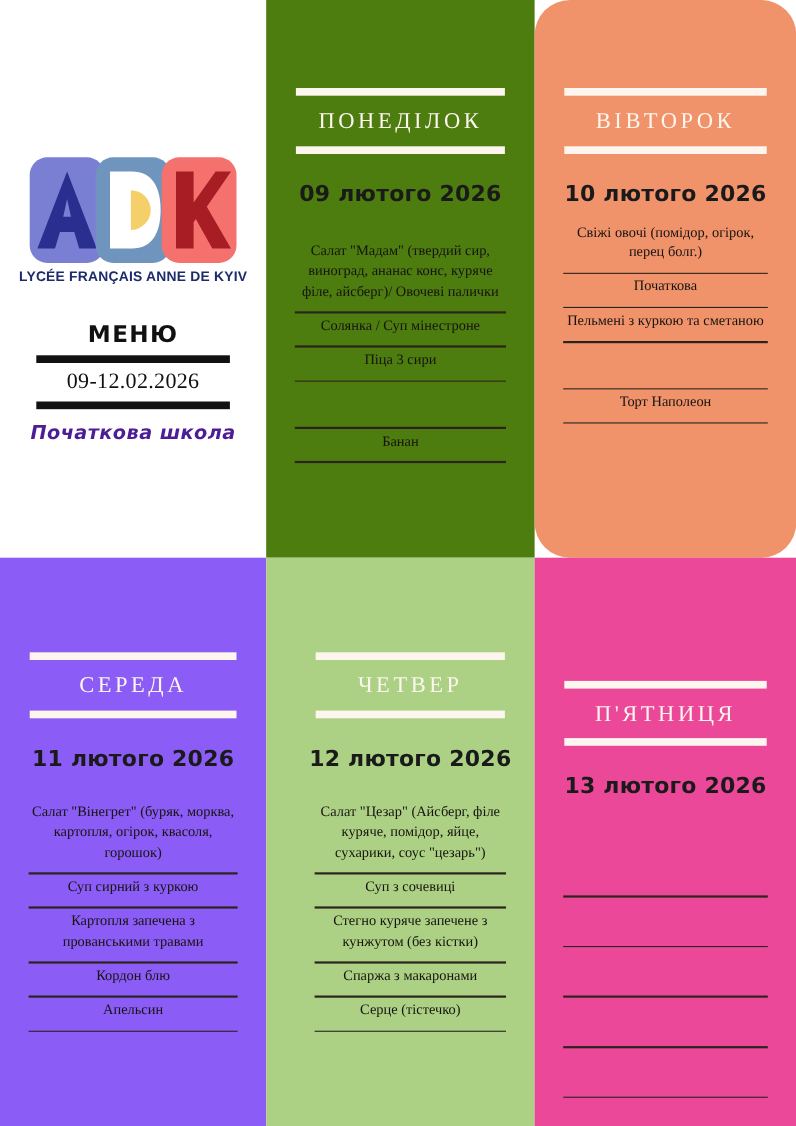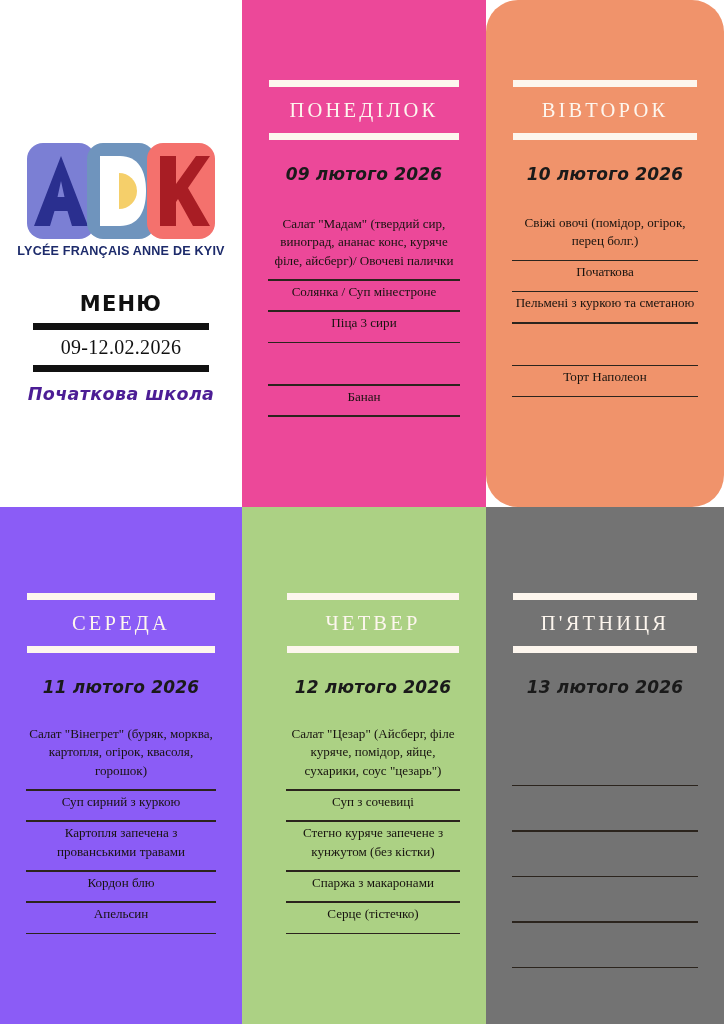--- a/index.html
+++ b/index.html
@@ -34,44 +34,44 @@
   .menu-word{font-family:"DejaVu Sans",sans-serif;font-weight:bold;font-size:21px;
     letter-spacing:1.2px;color:#111;line-height:1.1;padding-bottom:7px;}
   .rule-black{width:100%;height:7px;background:#111;}
   .menu-range{font-family:"Liberation Serif",serif;font-size:20px;color:#111;
     padding:6px 0 6px;letter-spacing:.3px;}
   .menu-school{font-family:"DejaVu Sans",sans-serif;font-weight:bold;font-size:17.5px;
     letter-spacing:.4px;color:#4c1d95;padding-top:12px;white-space:nowrap;font-style:italic;}
 
   
   .day{padding-top:0;}
-  .day.mon{background:#ec4899;}
+  .day.mon{background:#4d7c0f;}
   .day.tue{background:#f0936b;border-radius:32px;}
   .day.wed{background:#8b5cf6;}
   .day.thu{background:#acd184;padding-left:32px;}
-  .day.fri{background:#737373;}
+  .day.fri{background:#ec4899;justify-content:center;}
 
   .day-head{width:calc(100% - 26px);margin-top:0;display:flex;flex-direction:column;align-items:center;}
   .day .hbar{width:100%;height:7px;background:#fdf6ee;}
   .day-name{font-family:"Liberation Serif",serif;font-size:20.5px;letter-spacing:3.2px;
     color:#fdf6ee;padding:13px 0 12px;line-height:1;white-space:nowrap;}
-  .day-date{font-family:"DejaVu Sans",sans-serif;font-style:italic;font-weight:bold;
-    font-size:17px;color:#1a1a1a;margin-top:24px;letter-spacing:.2px;}
+  .day-date{font-family:"DejaVu Sans",sans-serif;font-weight:bold;
+    font-size:20px;color:#1a1a1a;margin-top:24px;letter-spacing:.2px;}
 
   
   .rows{width:calc(100% - 24px);margin-top:27px;display:flex;flex-direction:column;}
   .row{display:flex;flex-direction:column;justify-content:center;align-items:center;}
   .row .txt{font-family:"Liberation Serif",serif;font-size:13.1px;line-height:1.42;
     color:#17130f;text-align:center;padding:2px 0 3px;}
   .row .sep{width:100%;height:1.6px;background:#2b241d;margin:6px 0 0;}
   .row.empty .txt{min-height:30px;}
 
   
   .mon .rows{margin-top:29px;}
-  .tue .rows{margin-top:28px;}
+  .tue .rows{margin-top:12px;}
   .wed .rows,.thu .rows{margin-top:26px;}
   .fri .rows{margin-top:44px;}
   .fri .row .txt{min-height:33px;}
 
   
   .toprow .day-head{margin-top:80px;}
   .botrow .day-head{margin-top:86px;}
 </style>
 </head>
 <body>

